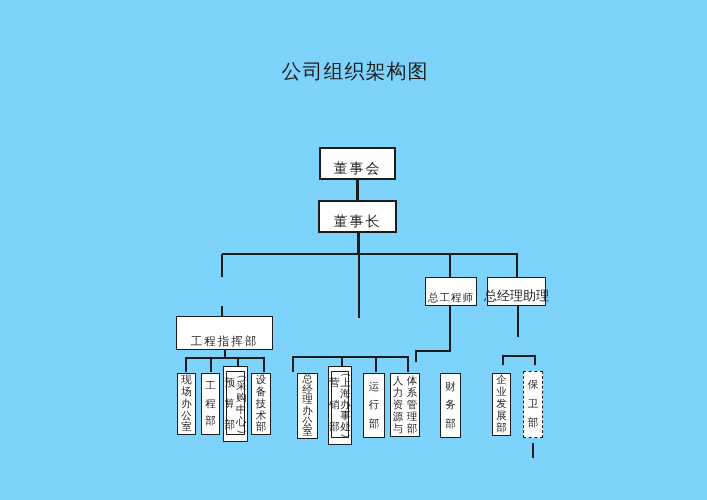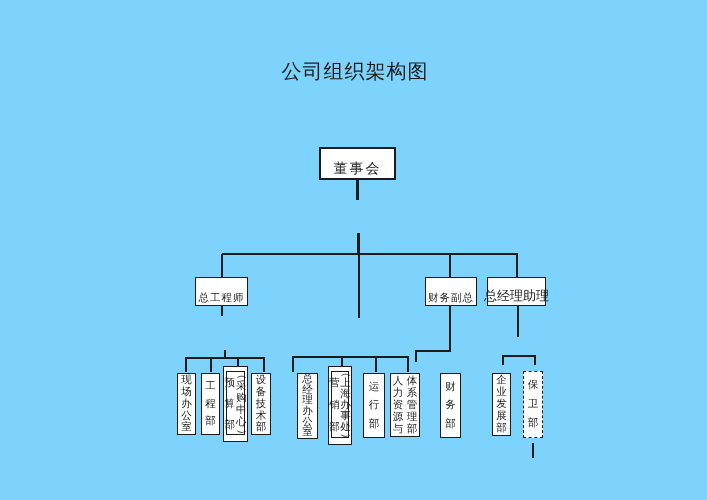--- a/index.html
+++ b/index.html
@@ -75,28 +75,31 @@
   <div class="line" style="left:415px;top:352px;width:2px;height:10px;"></div>
   <div class="line" style="left:517px;top:306px;width:2px;height:31px;"></div>
   <div class="line" style="left:502px;top:355px;width:34px;height:2px;"></div>
   <div class="line" style="left:502px;top:357px;width:2px;height:8px;"></div>
   <div class="line" style="left:534px;top:357px;width:2px;height:8px;"></div>
   <div class="line" style="left:532px;top:443px;width:2px;height:15px;"></div>
 
   <div class="box thick fs14" style="left:319px;top:147px;width:77px;height:33px;">
     <span>董事会</span>
   </div>
-  <div class="box fs10" style="left:195px;top:277px;width:53px;height:29px;">
+  <div class="box thick fs14" style="left:318px;top:200px;width:79px;height:33px;">
+    <span>董事长</span>
+  </div>
+  <div class="box fs10" style="left:425px;top:277px;width:52px;height:29px;">
     <span>总工程师</span>
-  </div>
-  <div class="box fs10" style="left:425px;top:277px;width:52px;height:29px;">
-    <span>财务副总</span>
   </div>
   <div class="box fs10t" style="left:487px;top:277px;width:59px;height:29px;">
     <span>总经理助理</span>
+  </div>
+  <div class="box fs12" style="left:176px;top:316px;width:97px;height:34px;">
+    <span>工程指挥部</span>
   </div>
 
   <div class="vbox" style="left:177px;top:373px;width:19px;height:62px;">
     <div class="cols">
         <div class="vcol">
           <span>现</span>
           <span>场</span>
           <span>办</span>
           <span>公</span>
           <span>室</span>

